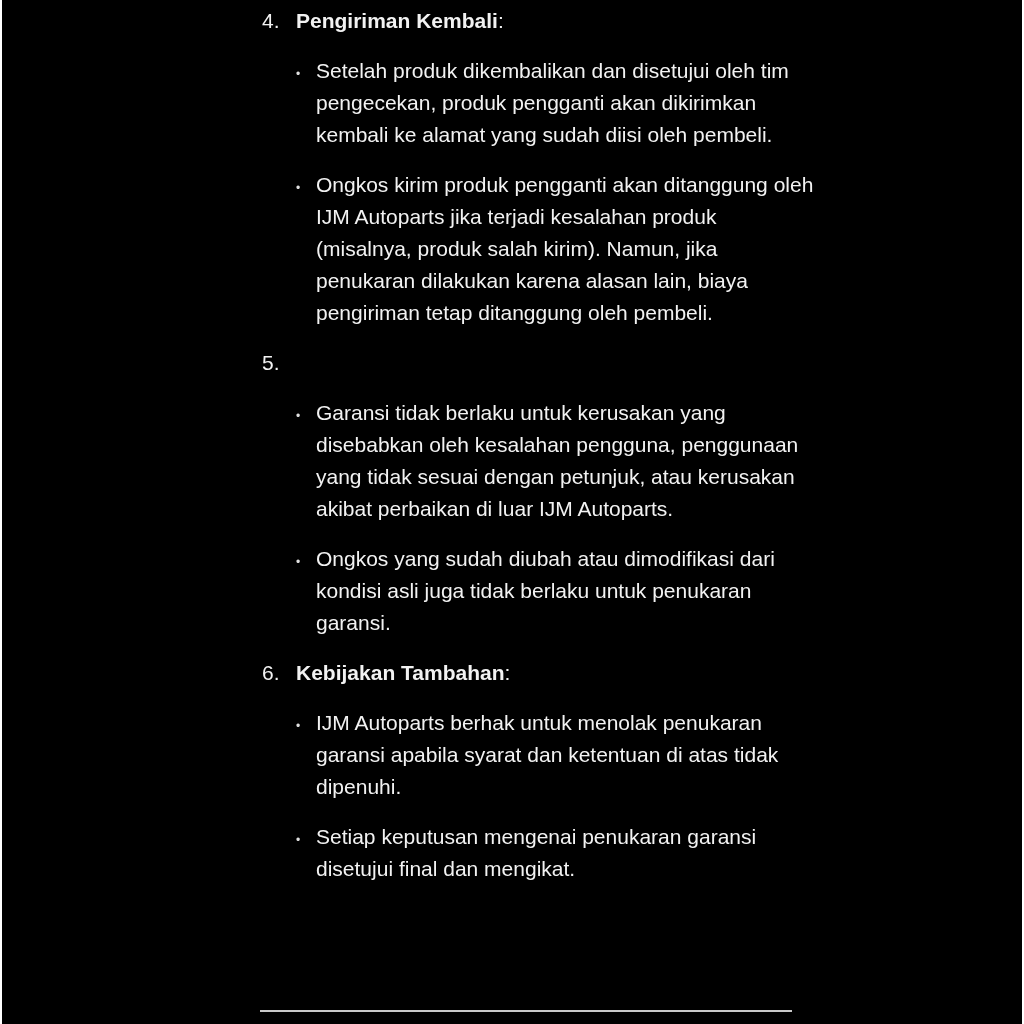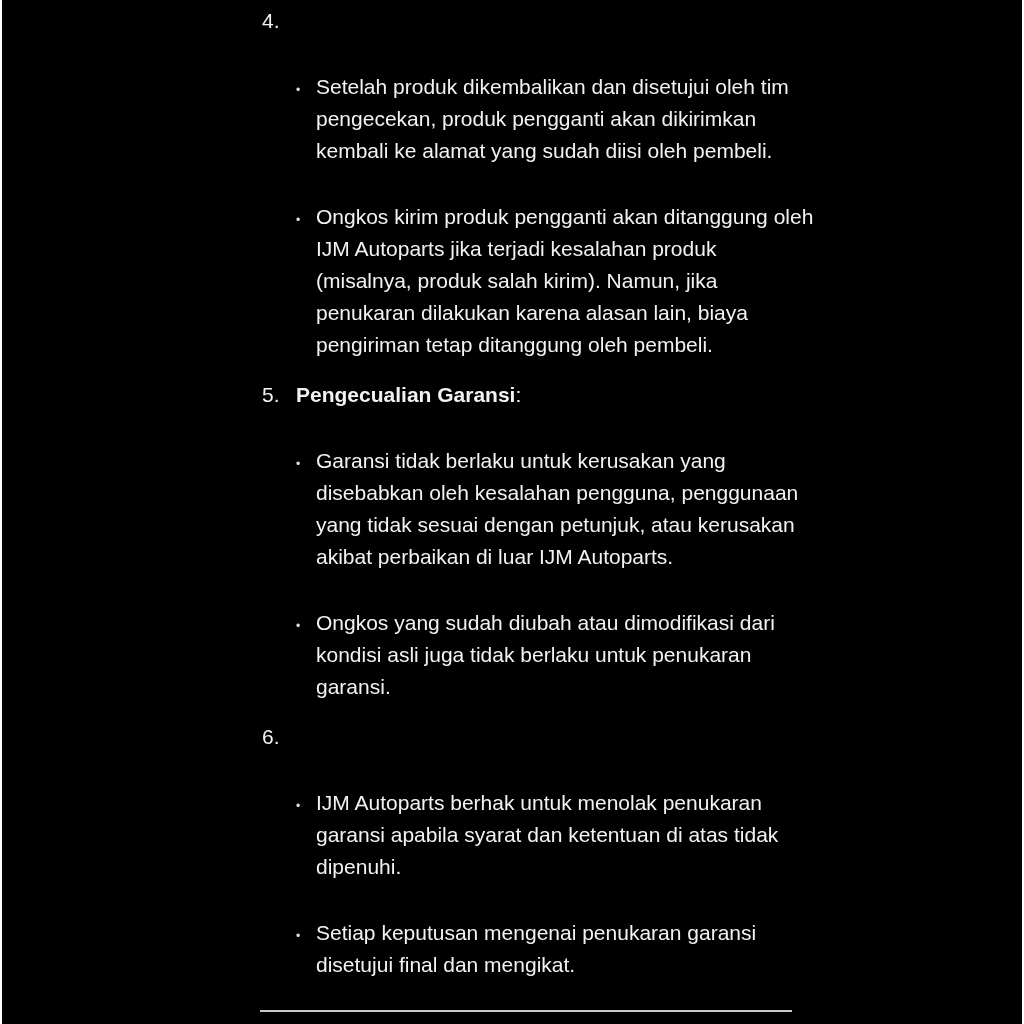--- a/index.html
+++ b/index.html
@@ -59,21 +59,20 @@
     padding-left: 34px;
   }
   .bullet-dot {
     width: 20px;
     flex: none;
     font-size: 12px;
     color: var(--bullet);
   }
   .bullet-text {
     flex: 1;
-    margin-top: 16px;
   }
   .bottom-divider {
     position: absolute;
     left: 260px;
     top: 1010px;
     width: 532px;
     height: 2px;
     background: var(--divider);
   }
 </style>
@@ -81,49 +80,50 @@
 <body>
 
 <div class="edge-line left"></div>
 <div class="edge-line right"></div>
 
 <main class="doc">
 
   <section>
     <div class="section-heading">
       <span class="section-number">4.</span>
+      <span><b class="section-title">Pengiriman Kembali</b><span>:</span></span>
     </div>
     <div class="bullet">
       <span class="bullet-dot">•</span>
       <span class="bullet-text">Setelah produk dikembalikan dan disetujui oleh tim pengecekan, produk pengganti akan dikirimkan kembali ke alamat yang sudah diisi oleh pembeli.</span>
     </div>
     <div class="bullet">
       <span class="bullet-dot">•</span>
       <span class="bullet-text">Ongkos kirim produk pengganti akan ditanggung oleh IJM Autoparts jika terjadi kesalahan produk (misalnya, produk salah kirim). Namun, jika penukaran dilakukan karena alasan lain, biaya pengiriman tetap ditanggung oleh pembeli.</span>
     </div>
   </section>
 
   <section>
     <div class="section-heading">
       <span class="section-number">5.</span>
-      <span><b class="section-title">Pengecualian Garansi</b><span>:</span></span>
     </div>
     <div class="bullet">
       <span class="bullet-dot">•</span>
       <span class="bullet-text">Garansi tidak berlaku untuk kerusakan yang disebabkan oleh kesalahan pengguna, penggunaan yang tidak sesuai dengan petunjuk, atau kerusakan akibat perbaikan di luar IJM Autoparts.</span>
     </div>
     <div class="bullet">
       <span class="bullet-dot">•</span>
       <span class="bullet-text">Ongkos yang sudah diubah atau dimodifikasi dari kondisi asli juga tidak berlaku untuk penukaran garansi.</span>
     </div>
   </section>
 
   <section>
     <div class="section-heading">
       <span class="section-number">6.</span>
+      <span><b class="section-title">Kebijakan Tambahan</b><span>:</span></span>
     </div>
     <div class="bullet">
       <span class="bullet-dot">•</span>
       <span class="bullet-text">IJM Autoparts berhak untuk menolak penukaran garansi apabila syarat dan ketentuan di atas tidak dipenuhi.</span>
     </div>
     <div class="bullet">
       <span class="bullet-dot">•</span>
       <span class="bullet-text">Setiap keputusan mengenai penukaran garansi disetujui final dan mengikat.</span>
     </div>
   </section>

